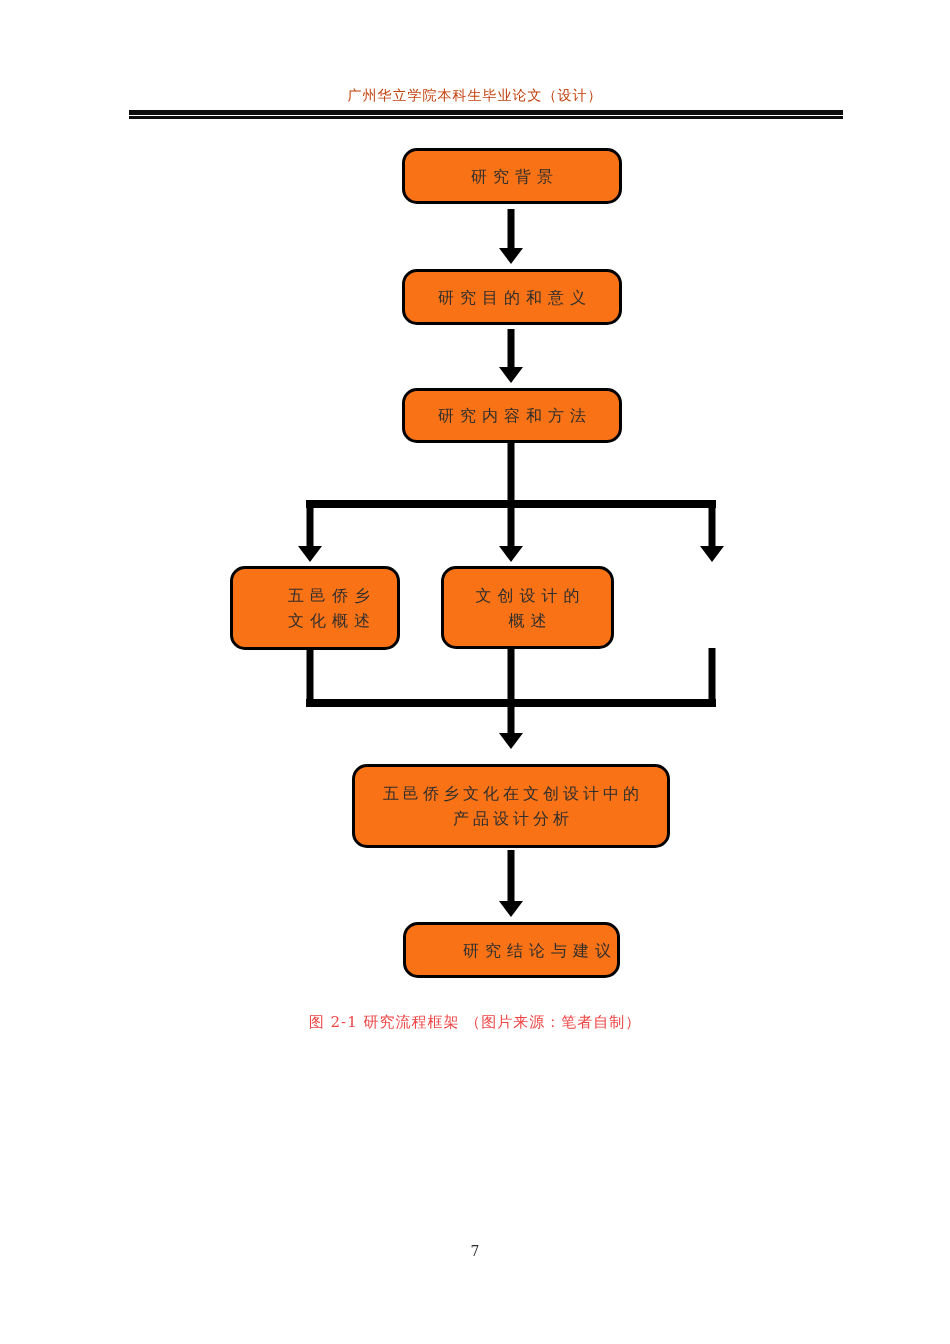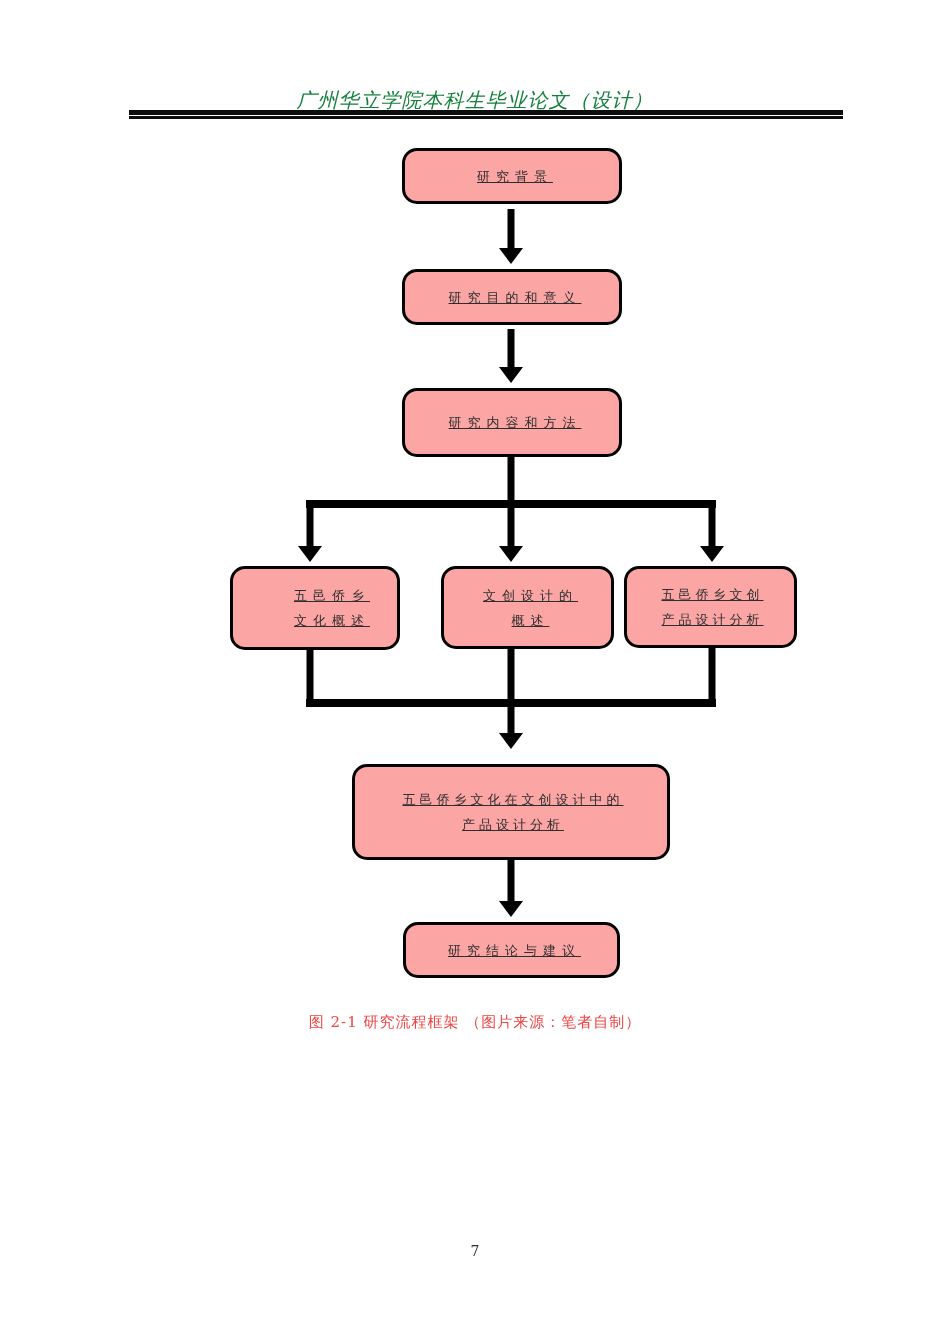--- a/index.html
+++ b/index.html
@@ -10,57 +10,55 @@
     background: #ffffff;
     overflow: hidden;
     font-family: "DejaVu Serif", "Liberation Serif", serif;
   }
   .header-title {
     position: absolute;
     top: 87px;
     left: 0;
     width: 100%;
     text-align: center;
-    font-size: 20px;
+    font-size: 14px;
     letter-spacing: 1px;
-    color: #15803d;
-    font-style: italic;
+    color: #c2410c;
   }
   .rule { position: absolute; left: 129px; width: 714px; background: #0d0d0d; }
   .rule-thick { top: 110px; height: 5px; }
   .rule-thin  { top: 116px; height: 3px; }
 
   .connectors { position: absolute; left: 0; top: 0; width: 950px; height: 1344px; }
 
   .node {
     position: absolute;
     box-sizing: border-box;
     border: 3px solid #000000;
     border-radius: 15px;
-    background: #fca5a5;
+    background: #f97316;
     display: flex;
     flex-direction: column;
     align-items: center;
     justify-content: center;
     text-align: center;
-    font-size: 13px;
+    font-size: 16px;
     line-height: 25px;
     letter-spacing: 6px;
     text-indent: 6px;
     color: #2e2e2e;
-    text-decoration: underline;
   }
   .n1 { left: 402px; top: 148px; width: 220px; height: 56px; }
   .n2 { left: 402px; top: 269px; width: 220px; height: 56px; }
-  .n3 { left: 402px; top: 388px; width: 220px; height: 69px; }
+  .n3 { left: 402px; top: 388px; width: 220px; height: 55px; }
   .n4 { left: 230px; top: 566px; width: 170px; height: 84px; padding-left: 28px; }
   .n5 { left: 424px; top: 566px; width: 173px; height: 83px; margin-left: 17px; }
   .n6 { left: 624px; top: 566px; width: 173px; height: 82px; letter-spacing: 4px; text-indent: 4px; }
-  .n7 { left: 352px; top: 764px; width: 318px; height: 96px; letter-spacing: 4px; text-indent: 4px; }
-  .n8 { left: 403px; top: 922px; width: 217px; height: 56px; }
+  .n7 { left: 352px; top: 764px; width: 318px; height: 84px; letter-spacing: 4px; text-indent: 4px; }
+  .n8 { left: 403px; top: 922px; width: 217px; height: 56px; align-items: flex-end; }
 
   .caption {
     position: absolute;
     top: 1013px;
     left: 0;
     width: 100%;
     text-align: center;
     font-size: 15px;
     letter-spacing: 1px;
     color: #ef4444;
@@ -130,24 +128,20 @@
   <div class="node n4">
     <span>五邑侨乡</span>
     <span>文化概述</span>
   </div>
 
   <div class="node n5">
     <span>文创设计的</span>
     <span>概述</span>
   </div>
 
-  <div class="node n6">
-    <span>五邑侨乡文创</span>
-    <span>产品设计分析</span>
-  </div>
 
   <div class="node n7">
     <span>五邑侨乡文化在文创设计中的</span>
     <span>产品设计分析</span>
   </div>
 
   <div class="node n8">
     <span>研究结论与建议</span>
     <span></span>
   </div>

